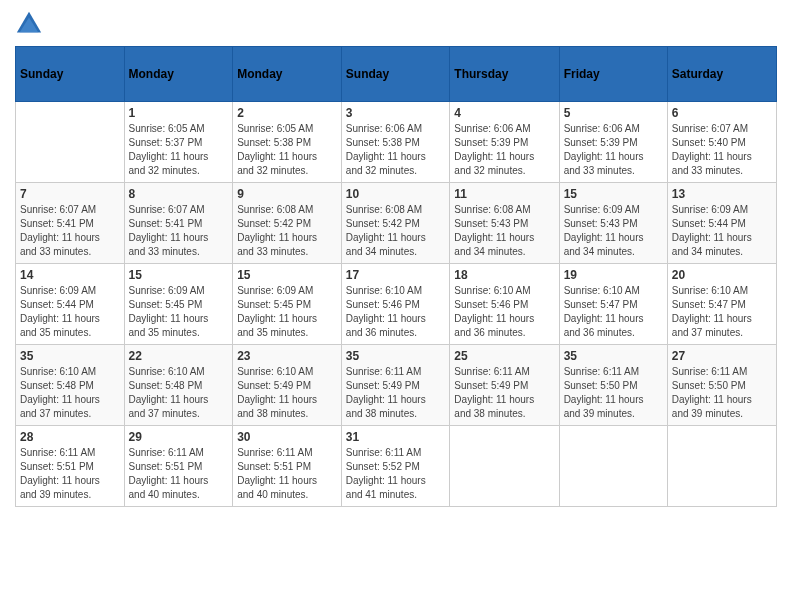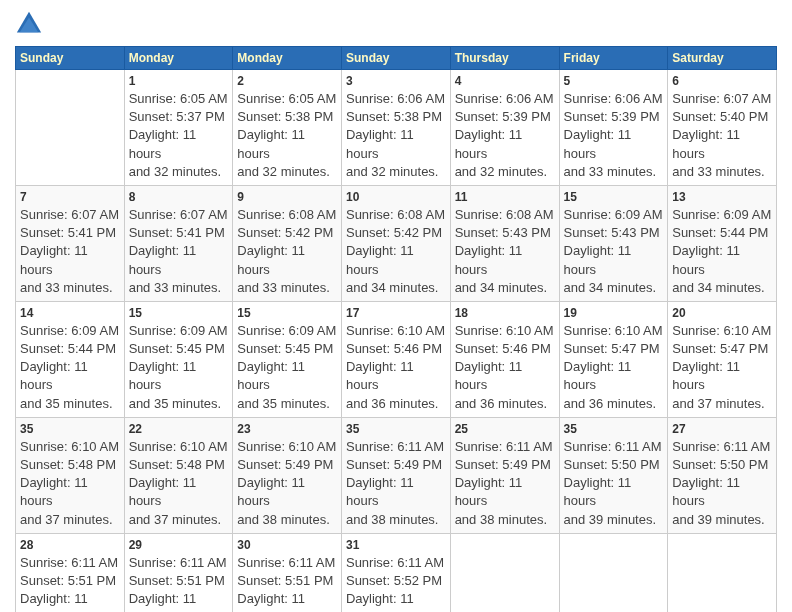--- a/index.html
+++ b/index.html
@@ -45,22 +45,22 @@
       font-size: 14px;
       color: #555;
     }
     table {
       width: 100%;
       border-collapse: collapse;
       font-size: 11px;
     }
     thead tr th {
       background-color: #2a6db5;
-      color: #fef9c3;
-      padding: 4px 4px;
+      color: #000000;
+      padding: 20px 4px;
       text-align: left;
       font-size: 12px;
       font-weight: bold;
       border: 1px solid #1a5aa0;
     }
     tbody tr td {
       border: 1px solid #ccc;
       vertical-align: top;
       padding: 4px 4px;
       height: 80px;
@@ -71,21 +71,21 @@
       background: #f9f9f9;
     }
     .day-number {
       font-weight: bold;
       font-size: 12px;
       color: #333;
       display: block;
       margin-bottom: 2px;
     }
     .day-info {
-      font-size: 13px;
+      font-size: 10px;
       color: #444;
       line-height: 1.4;
     }
     .empty-cell {
       background: #fff !important;
     }
   </style>
 </head>
 <body>
 

